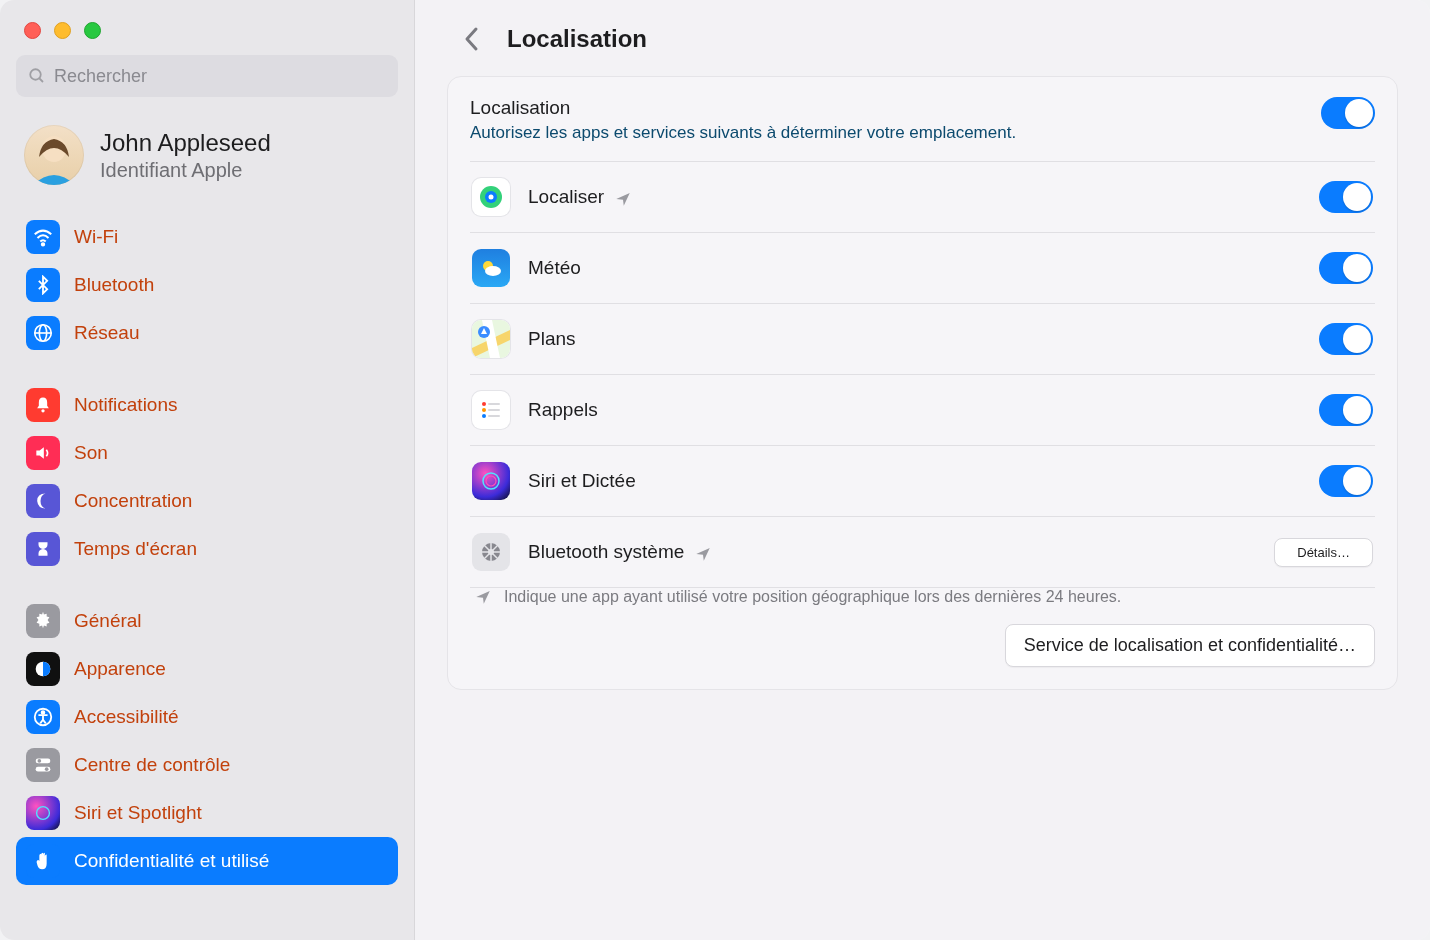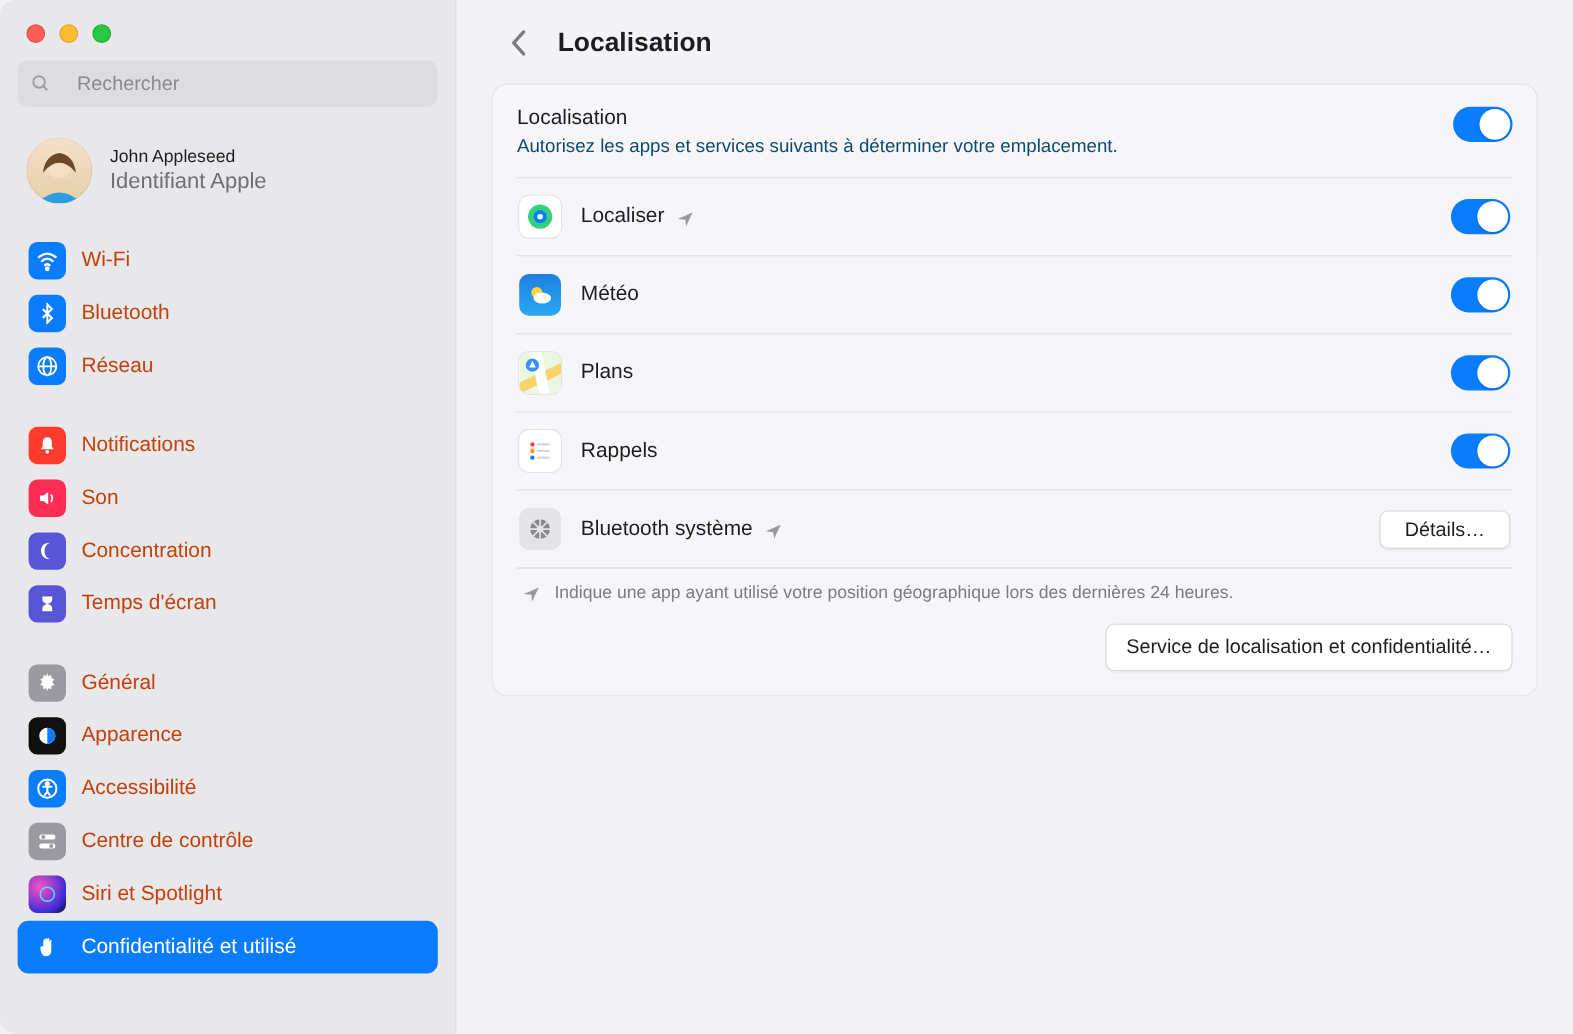--- a/index.html
+++ b/index.html
@@ -46,40 +46,40 @@
     align-items: center;
     padding: 0 12px;
     margin-bottom: 22px;
   }
   .search-box svg { flex-shrink: 0; opacity: .55; }
   .search-input {
     border: none;
     background: transparent;
     font-size: 18px;
     color: #1d4ed8;
-    margin-left: 24px;
+    margin-left: 8px;
     outline: none;
     width: 100%;
   }
   .search-input::placeholder { color: #8a8a90; }
 
   .profile {
     display: flex;
     align-items: center;
     gap: 16px;
     padding: 6px 8px 20px 8px;
   }
   .avatar-img {
     width: 60px; height: 60px; border-radius: 50%;
     background: linear-gradient(180deg,#f3e0c7 0%,#e8cfa8 100%);
     display: flex; align-items: flex-end; justify-content: center;
     overflow: hidden;
     box-shadow: inset 0 0 0 1px rgba(0,0,0,.05);
   }
-  .profile-text .name { font-size: 16px; font-weight: 500; }
+  .profile-text .name { font-size: 24px; font-weight: 500; }
   .profile-text .sub { font-size: 20px; color: #6e6e73; margin-top: 2px; }
 
   .nav-group { margin-top: 8px; }
   .nav-item {
     display: flex;
     align-items: center;
     gap: 14px;
     padding: 7px 10px;
     border-radius: 10px;
     font-size: 19px;
@@ -164,30 +164,30 @@
     width: 28px; height: 28px; border-radius: 50%;
     background: #fff;
     box-shadow: 0 1px 2px rgba(0,0,0,.2);
   }
 
   .details-btn, .footer-btn {
     background: #fff;
     border: 1px solid #d8d7dc;
     border-radius: 8px;
     padding: 6px 22px;
-    font-size: 18px;
+    font-size: 13px;
     color: #1d1d1f;
     box-shadow: 0 1px 1px rgba(0,0,0,.04);
   }
 
   .legend {
     display: flex;
     align-items: center;
     gap: 12px;
-    padding: 14px 2px 18px 4px;
+    padding: 0 2px 18px 4px;
     font-size: 16px;
     color: #7b7b80;
     border-top: 1px solid #e0dfe3;
     margin-top: -1px;
   }
   .footer-row {
     display: flex;
     justify-content: flex-end;
   }
   .footer-btn { padding: 10px 18px; font-size: 18px; }
@@ -430,20 +430,32 @@
               <circle cx="6" cy="19" r="2" fill="#0a7cff"></circle>
               <rect x="10" y="18" width="12" height="2" rx="1" fill="#d8d8dc"></rect>
             </svg>
         </div>
         <div class="row-label">
           <span>Rappels</span>
         </div>
         <div class="switch on"></div>
       </div>
 
+      <div class="row">
+        <div class="app-icon" style="background:radial-gradient(circle at 35% 30%,#ff52c1,#3b2bd9 65%,#0a0a1a)">
+          <svg width="26" height="26" viewBox="0 0 26 26">
+              <circle cx="13" cy="13" r="8" fill="none" stroke="#4fe3ff" stroke-width="1.5"></circle>
+              <circle cx="13" cy="13" r="5" fill="none" stroke="#ff4fb9" stroke-width="1.2"></circle>
+            </svg>
+        </div>
+        <div class="row-label">
+          <span>Siri et Dictée</span>
+        </div>
+        <div class="switch on"></div>
+      </div>
 
       <div class="row">
         <div class="app-icon" style="background:#e4e4e8">
           <svg width="26" height="26" viewBox="0 0 26 26" fill="#6e6e73">
               <circle cx="13" cy="13" r="9" fill="#88888f"></circle>
               <circle cx="13" cy="13" r="3" fill="#e4e4e8"></circle>
               <g stroke="#e4e4e8" stroke-width="1.5">
                 <line x1="13" y1="3" x2="13" y2="23"></line>
                 <line x1="3" y1="13" x2="23" y2="13"></line>
                 <line x1="6" y1="6" x2="20" y2="20"></line>

